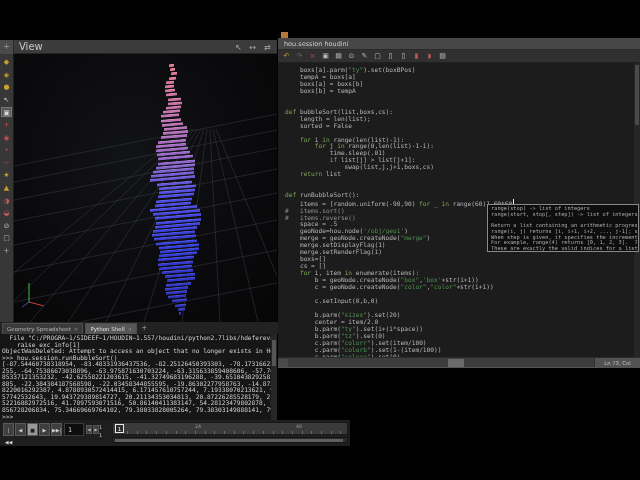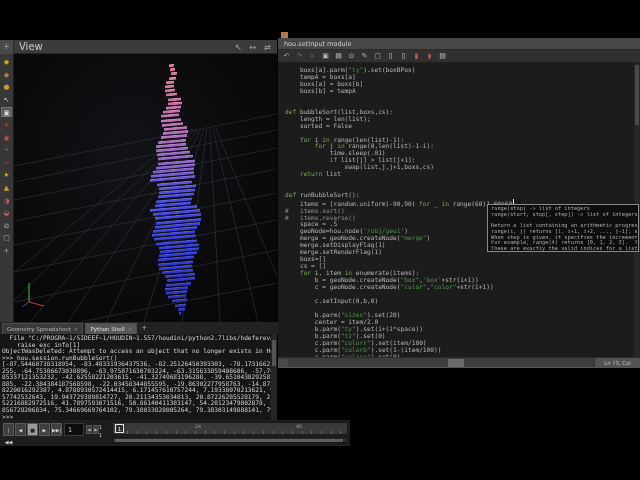--- a/index.html
+++ b/index.html
@@ -264,21 +264,21 @@
         <div class="tick" style="left: 227.4px;"></div>
         <div class="ticklab" style="left: 82px;">24</div>
         <div class="ticklab" style="left: 183px;">48</div>
       </div>
     <div id="range-strip">
         <i></i>
       </div>
   </div>
 
   <div class="abs" id="ed-chip"></div>
-  <div class="abs" id="ed-title">hou.setInput module</div>
+  <div class="abs" id="ed-title">hou.session houdini</div>
   <div class="abs" id="ed-toolbar">
       <div class="eicon" style="color: rgb(201, 160, 48);">↶</div>
       <div class="eicon" style="color: rgb(111, 111, 111);">↷</div>
       <div class="eicon" style="color: rgb(192, 72, 72);">×</div>
       <div class="eicon" style="color: rgb(184, 184, 184);">▣</div>
       <div class="eicon" style="color: rgb(184, 184, 184);">▤</div>
       <div class="eicon" style="color: rgb(184, 184, 184);">⊙</div>
       <div class="eicon" style="color: rgb(184, 184, 184);">✎</div>
       <div class="eicon" style="color: rgb(184, 184, 184);">▢</div>
       <div class="eicon" style="color: rgb(208, 208, 208);">▯</div>

